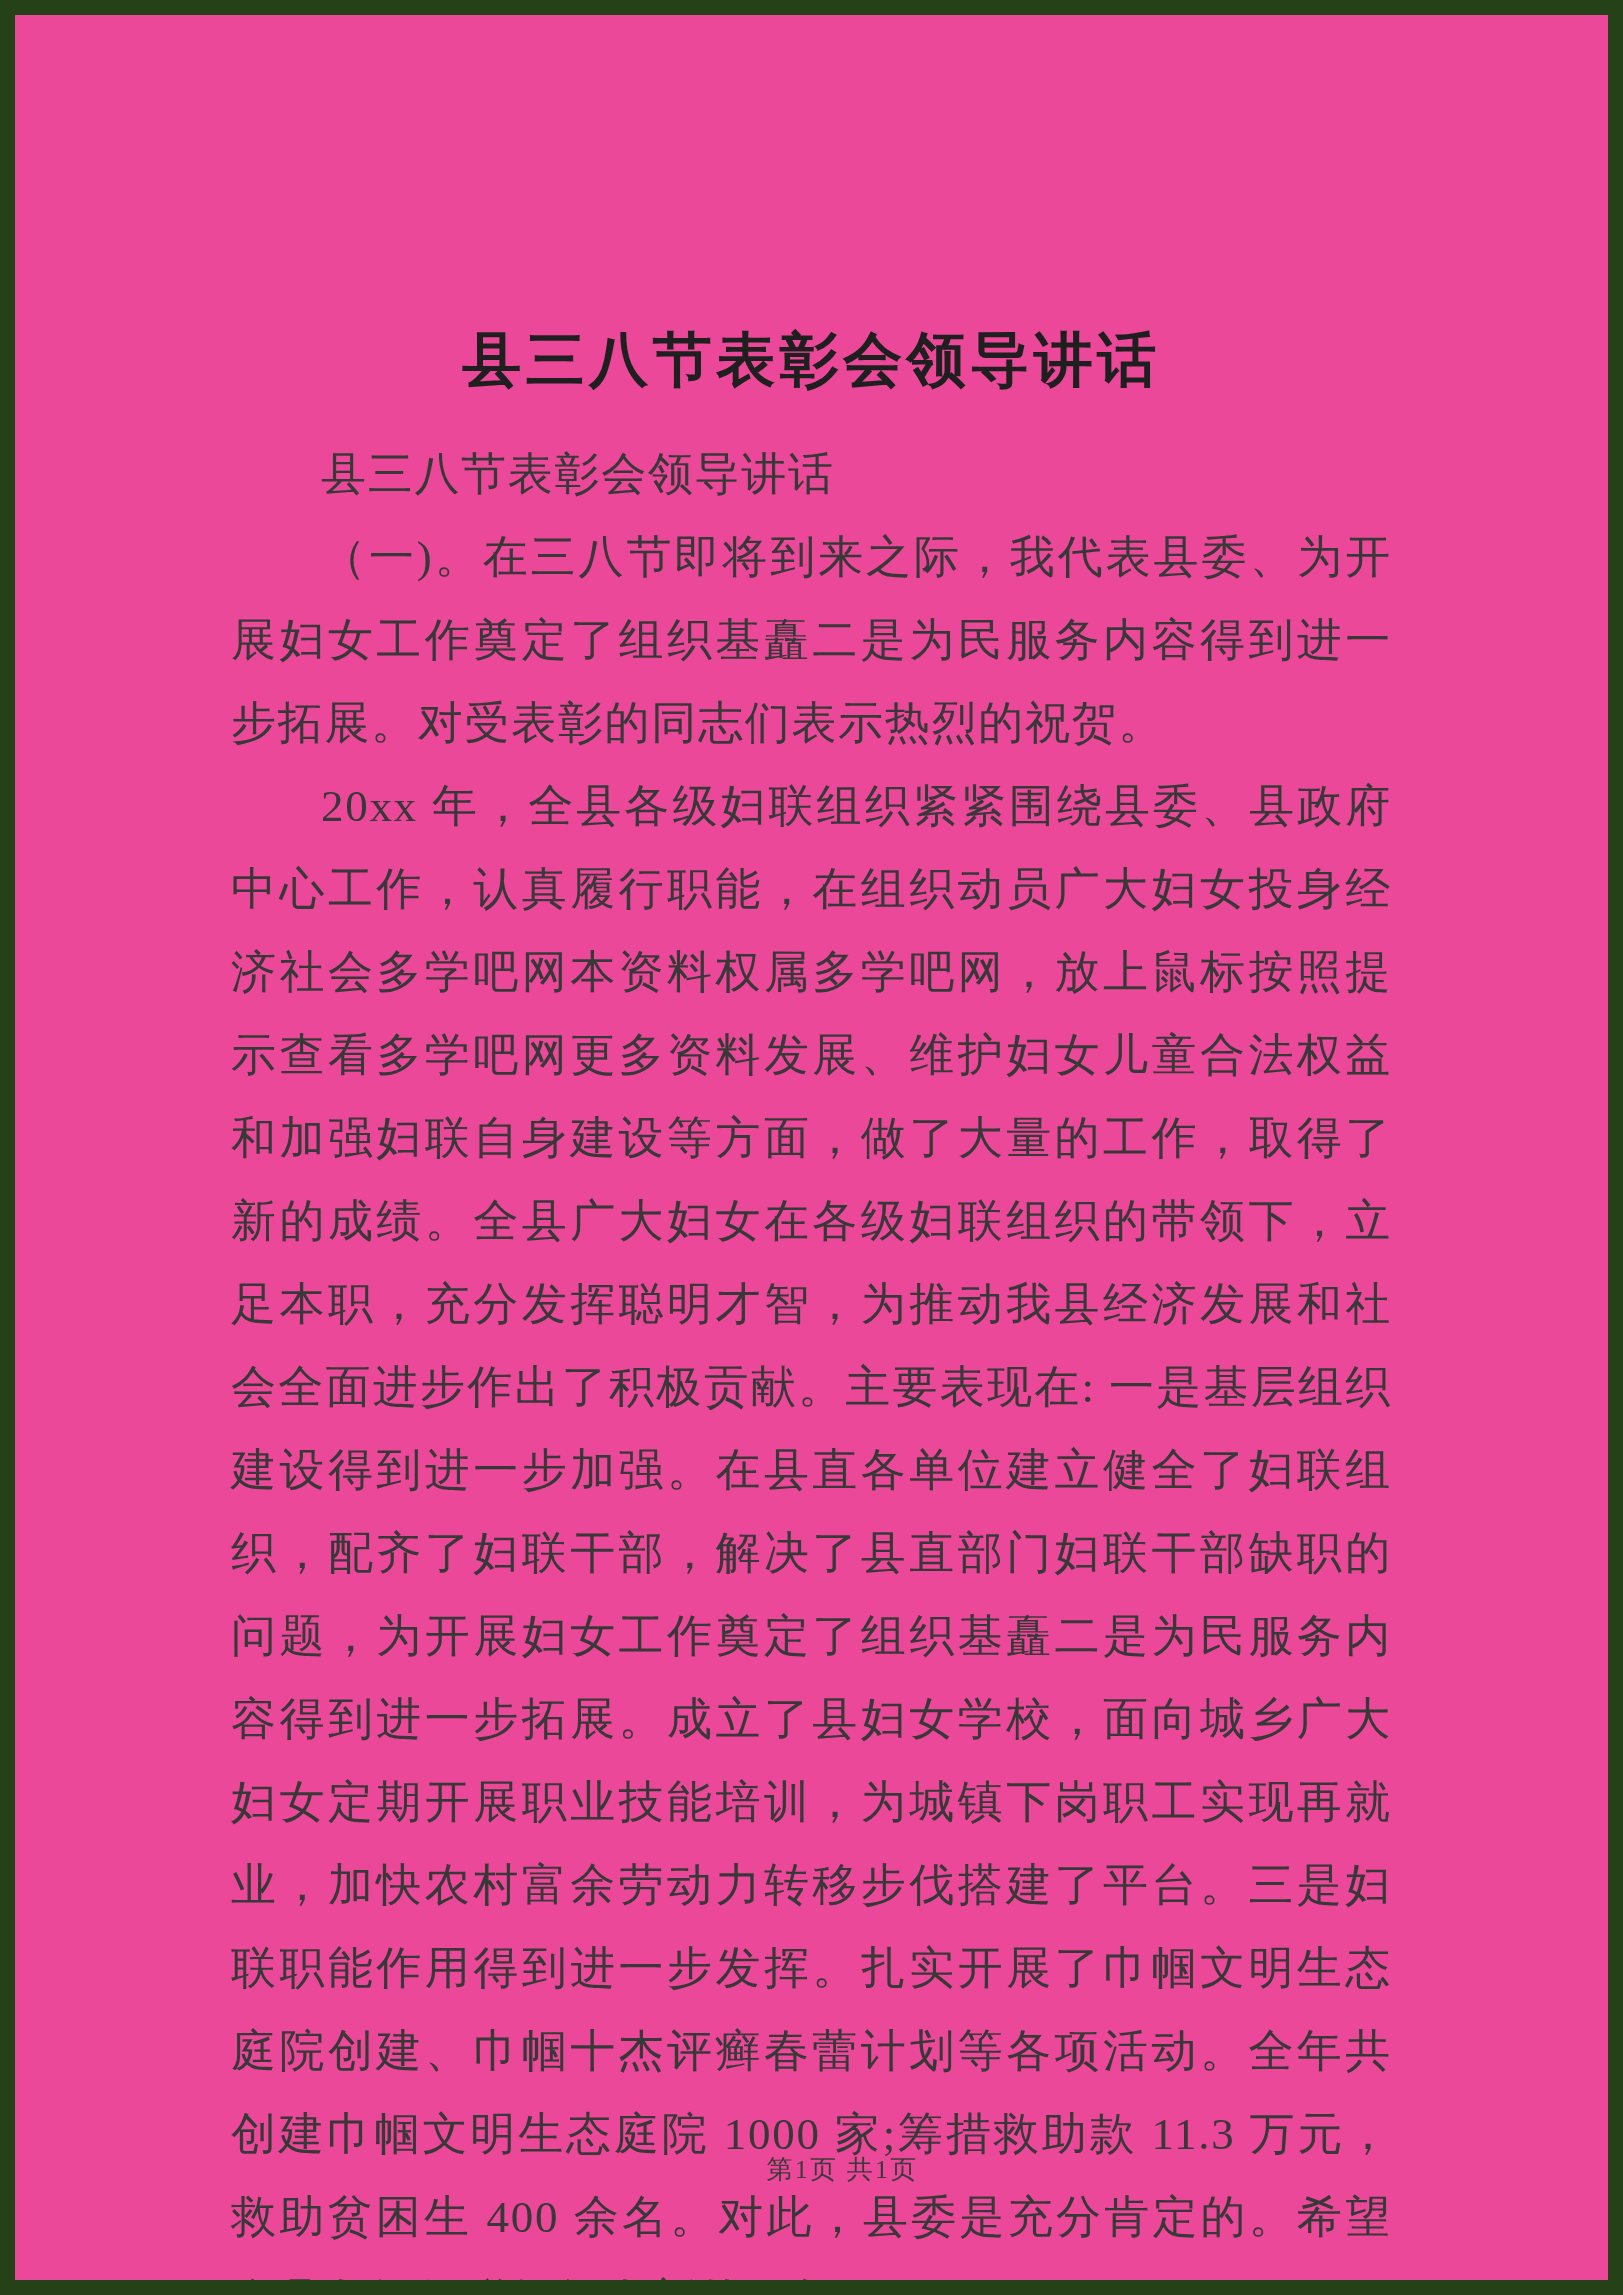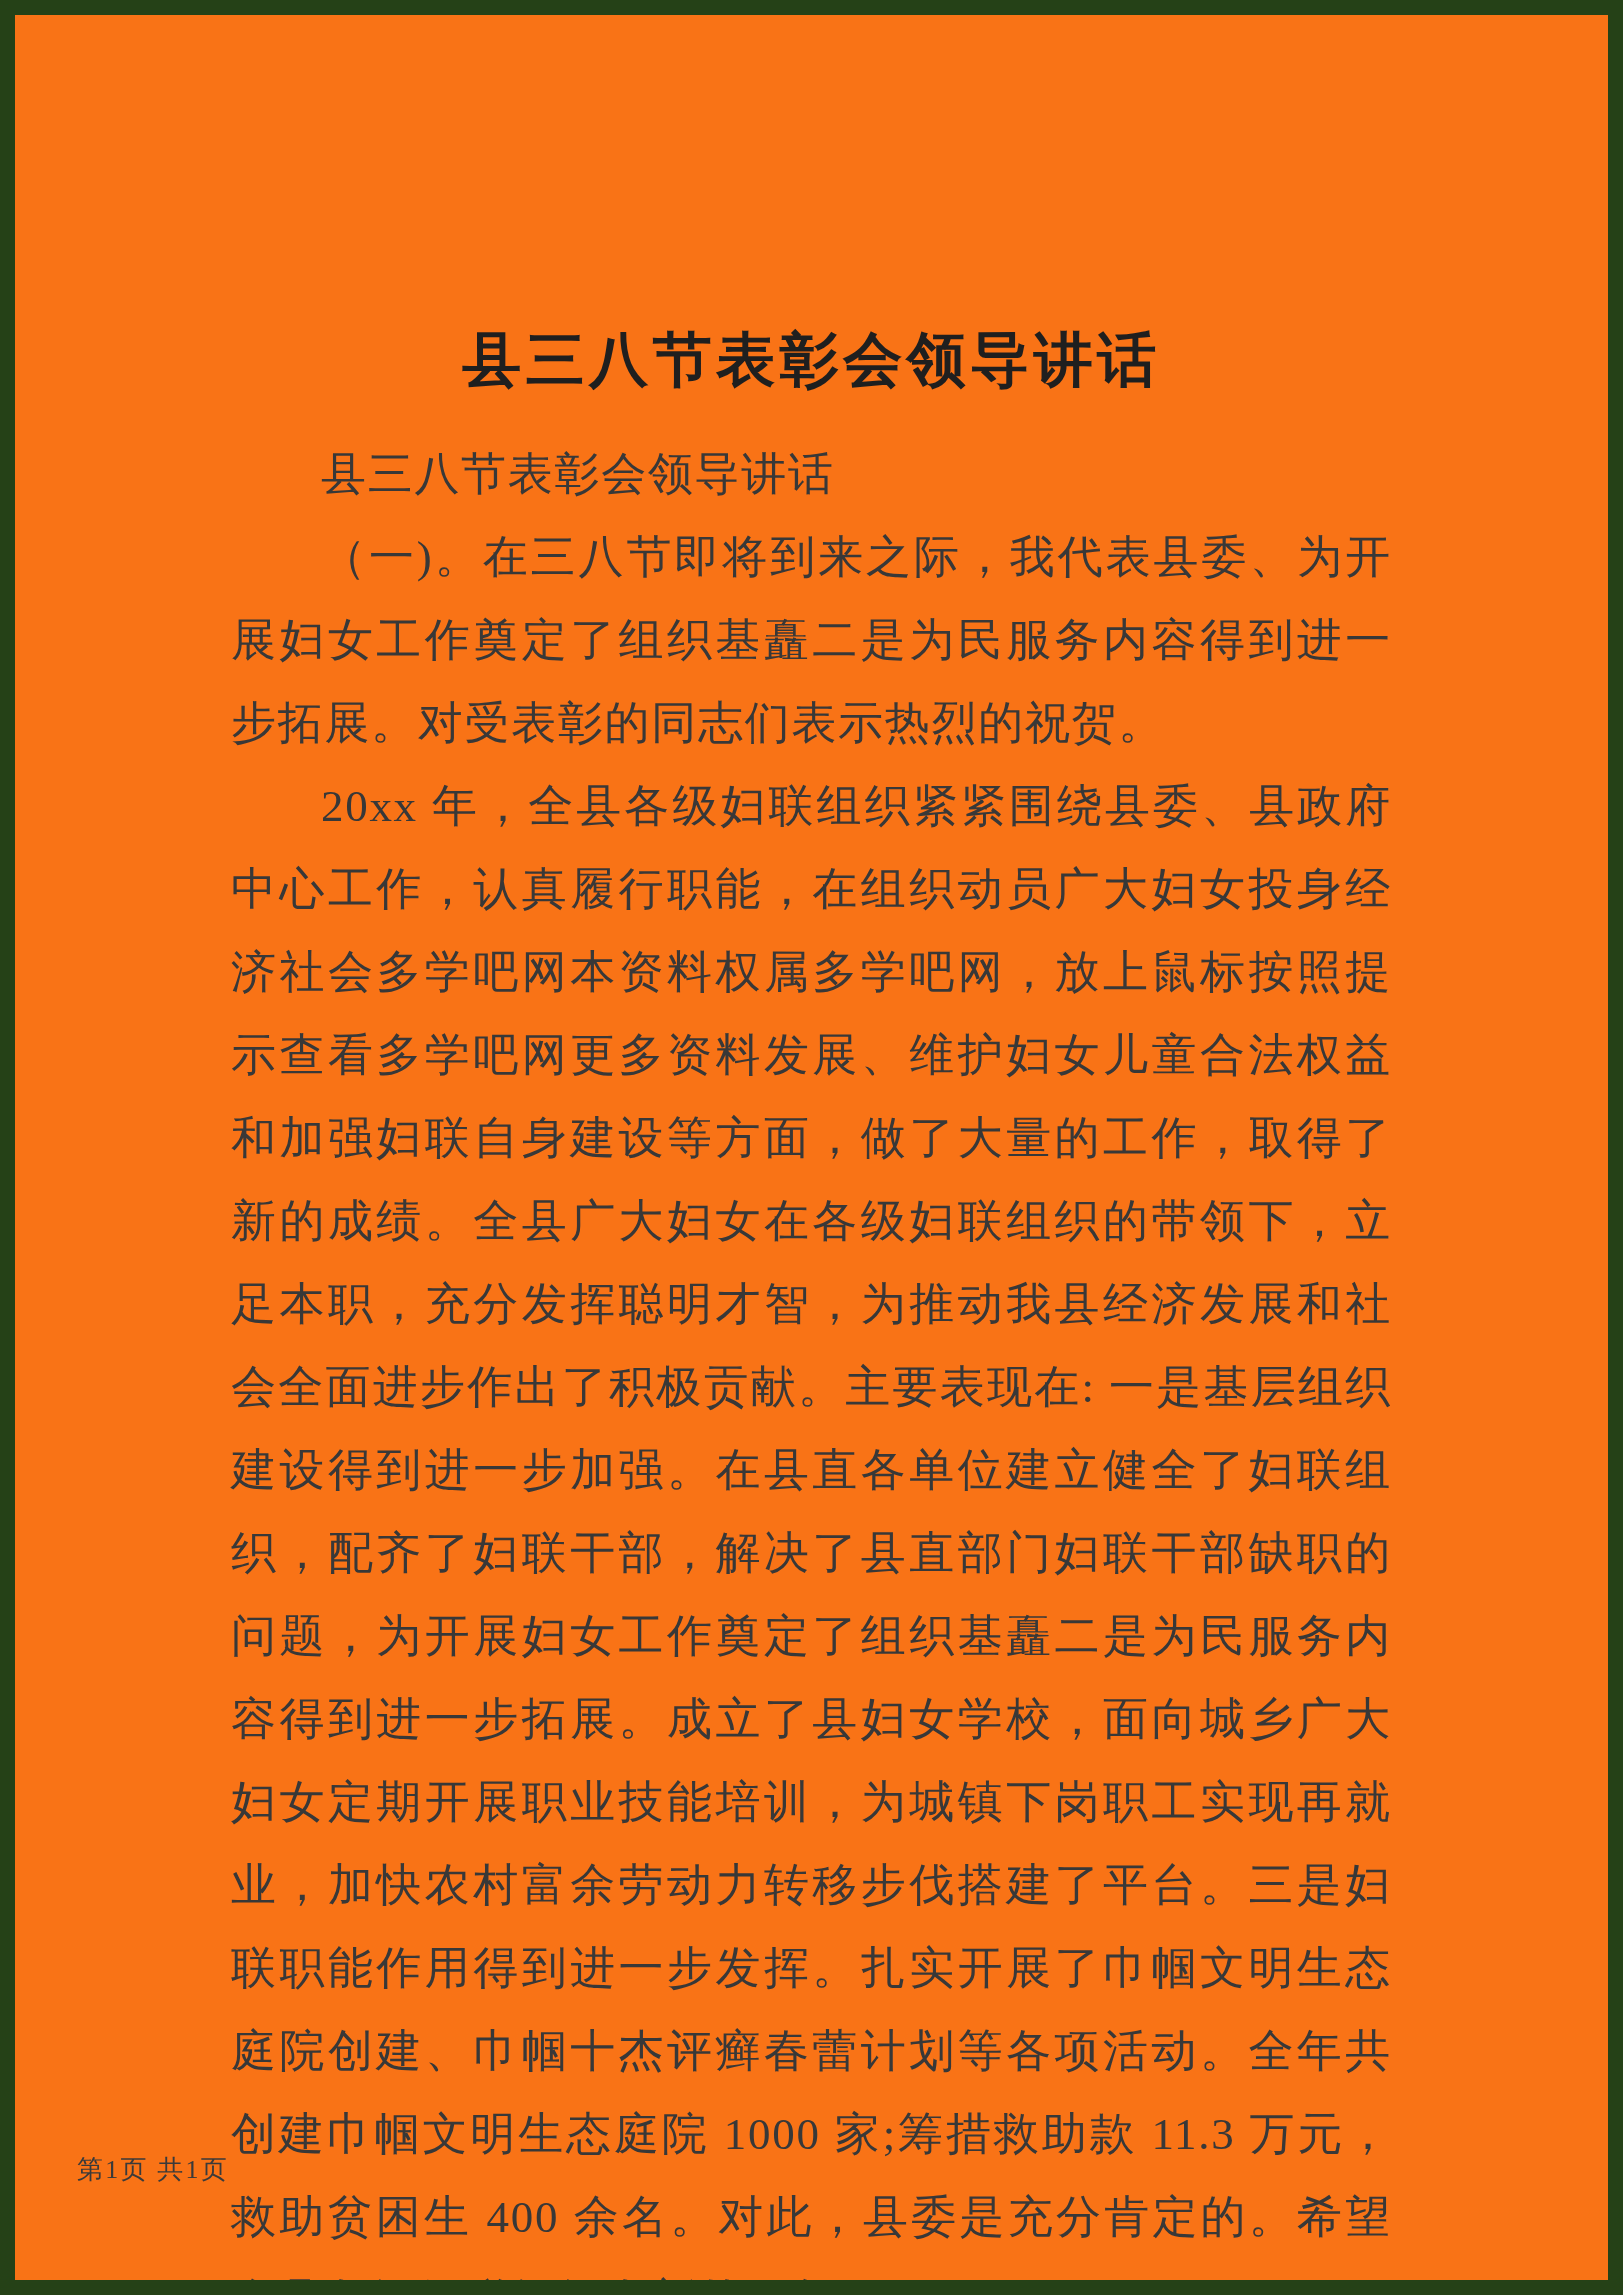--- a/index.html
+++ b/index.html
@@ -5,21 +5,21 @@
   html, body {
     margin: 0;
     padding: 0;
     background: #ffffff;
   }
   .page {
     position: relative;
     width: 1623px;
     height: 2295px;
     box-sizing: border-box;
-    background: #f97316;
+    background: #ec4899;
     border: 15.7px solid #254117;
     font-family: "Liberation Serif", "DejaVu Serif", serif;
     overflow: hidden;
   }
   .content {
     padding: 303px 216px 0 216px;
   }
   .doc-title {
     margin: 0 0 31px 0;
     font-size: 59px;
@@ -38,20 +38,21 @@
     text-justify: inter-ideograph;
     text-indent: 2em;
     letter-spacing: 1.7px;
     word-break: break-all;
   }
   .page-footer {
     position: absolute;
     left: 0;
     right: 0;
     bottom: 93px;
+    text-align: center;
     font-size: 26px;
     color: #3a3a3a;
     letter-spacing: 2.2px;
     padding-left: 62px;
   }
 </style>
 </head>
 <body>
 
 <div class="page">

